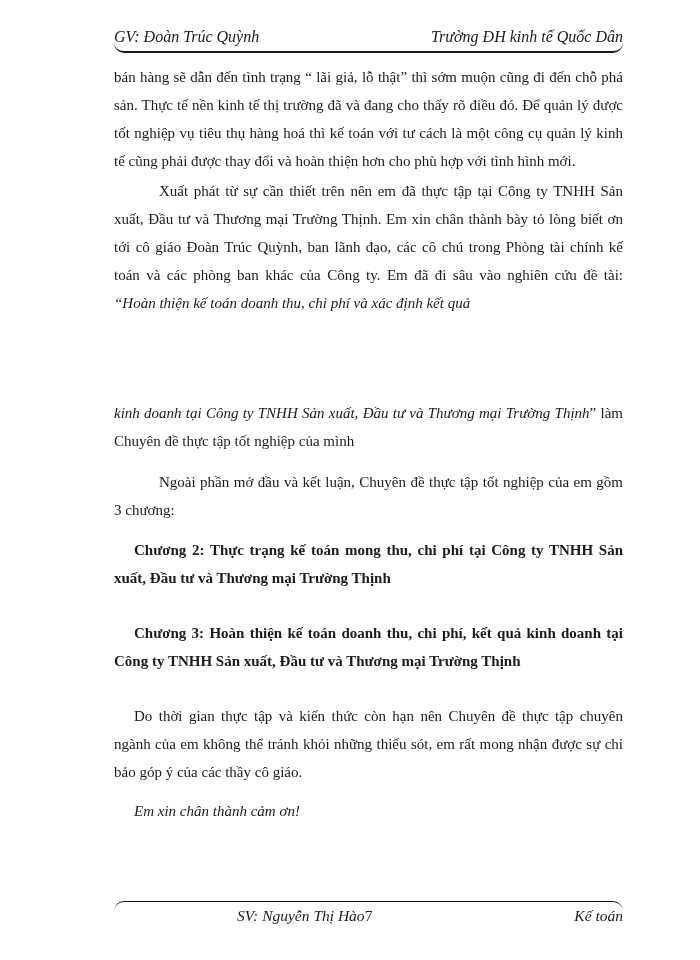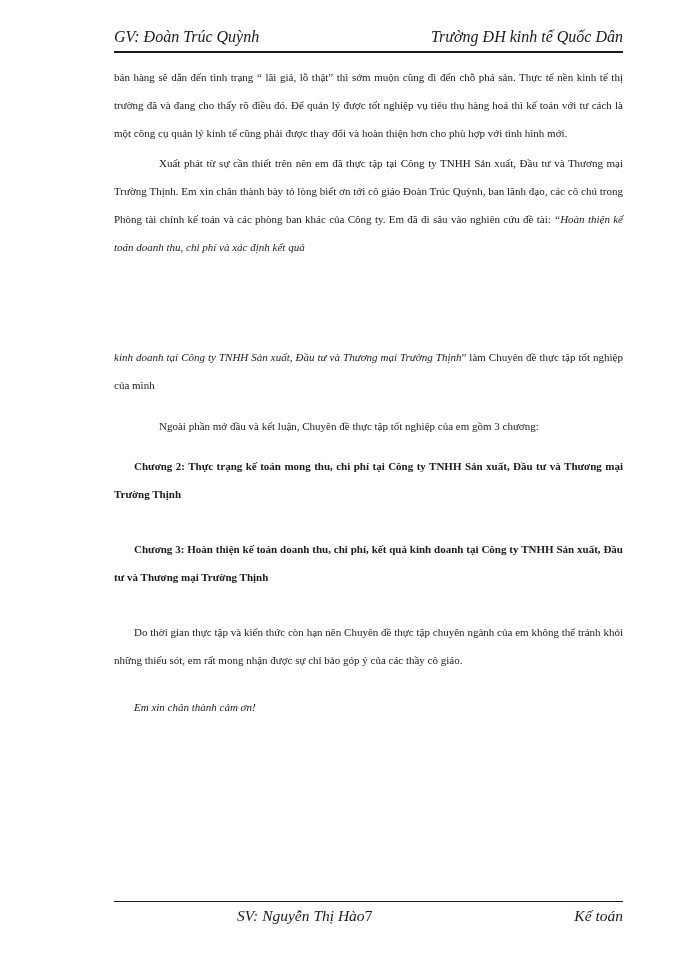--- a/index.html
+++ b/index.html
@@ -1,15 +1,15 @@
 <!DOCTYPE html>
 <html><head>
 <meta charset="utf-8">
 <style>
-  * { margin: 0; padding: 0; box-sizing: border-box; }
+  * { margin: 0; padding: 0; box-sizing: border-box; border-radius: 10px; }
   html, body { width: 700px; height: 960px; }
   body {
     background: #ffffff;
     color: #1b1b1b;
     font-family: "Liberation Serif", "DejaVu Serif", serif;
   }
   .page {
     position: relative;
     width: 700px;
     height: 960px;
@@ -24,34 +24,34 @@
     align-items: flex-end;
     font-style: italic;
     font-size: 16px;
     line-height: 20px;
     border-bottom: 2px solid #1b1b1b;
     padding-bottom: 4px;
   }
   .content {
     position: absolute;
     top: 63px; left: 114px; right: 77px;
-    font-size: 11px;
+    font-size: 15px;
     line-height: 28px;
   }
   .para { text-align: justify; margin: 0; }
   .ind-lg { text-indent: 45px; }
   .ind-sm { text-indent: 20px; }
   .bold { font-weight: bold; }
   .it { font-style: italic; }
   .mt-p2 { margin-top: 2px; }
   .mt-gap { margin-top: 82px; }
   .mt-13 { margin-top: 13px; }
   .mt-12 { margin-top: 12px; }
   .mt-9 { margin-top: 27px; }
-  .mt-7 { margin-top: 19px; }
+  .mt-7 { margin-top: 11px; }
   .left-align { text-align: left; }
   .footer {
     position: absolute;
     top: 901px; left: 114px; right: 77px;
     display: flex;
     align-items: flex-start;
     border-top: 1.5px solid #1b1b1b;
     padding-top: 4px;
     font-size: 15.5px;
     line-height: 20px;

